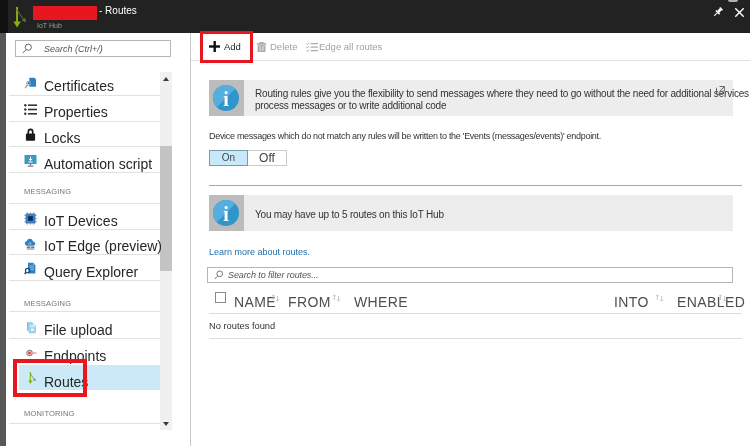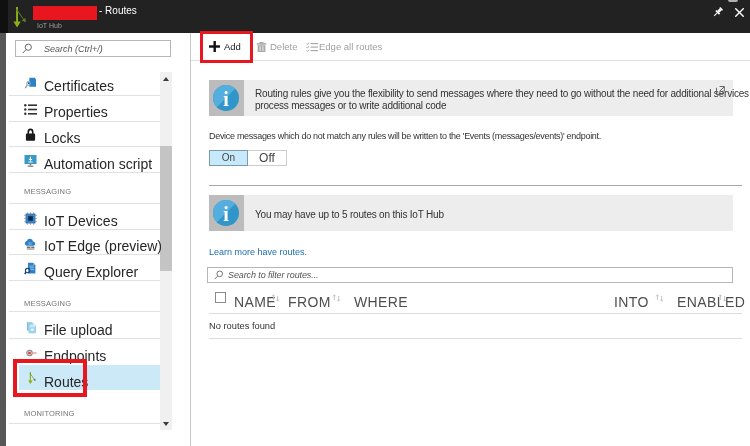--- a/index.html
+++ b/index.html
@@ -231,21 +231,21 @@
 <div class="abs" id="div2"></div>
 
 <div class="abs banner" style="top:195px;height:36px"></div>
 <div class="abs bicon" style="top:195px;height:36px"></div>
 <svg class="abs" style="left:213px;top:200px" width="26" height="26" viewBox="0 0 26 26">
  <circle cx="13" cy="13" r="13" fill="#3095c9"></circle>
  <path d="M0 13 A13 13 0 0 1 22.2 3.8 L3.8 22.2 A13 13 0 0 1 0 13 Z" fill="#54aede"></path>
  <text x="13" y="21" text-anchor="middle" font-family="Liberation Serif,serif" font-weight="bold" font-size="20" fill="#fff">i</text>
 </svg>
 <div class="abs btxt" style="left:255px;top:209px;width:460px">You may have up to 5 routes on this IoT Hub</div>
-<div class="abs" id="link">Learn more have routes.</div>
+<div class="abs" id="link">Learn more about routes.</div>
 <div class="abs" id="fbox"></div>
 <svg class="abs" style="left:214px;top:270px" width="10" height="10" viewBox="0 0 11 11">
  <circle cx="6.3" cy="4.2" r="3.1" fill="none" stroke="#666" stroke-width="1"></circle>
  <line x1="4" y1="6.7" x2="0.8" y2="10" stroke="#666" stroke-width="1"></line>
 </svg>
 <div class="abs" id="fboxtxt">Search to filter routes...</div>
 <div class="abs" id="cb"></div>
 <div class="abs th" style="left:234px;top:294px">NAME</div>
 <svg class="abs" style="left:271px;top:294px" width="10" height="8" viewBox="0 0 10 8">
  <path d="M2.4 6 L2.4 1 M1.1 2.3 L2.4 0.8 L3.7 2.3" fill="none" stroke="#c0c0c0" stroke-width="0.9"></path>

